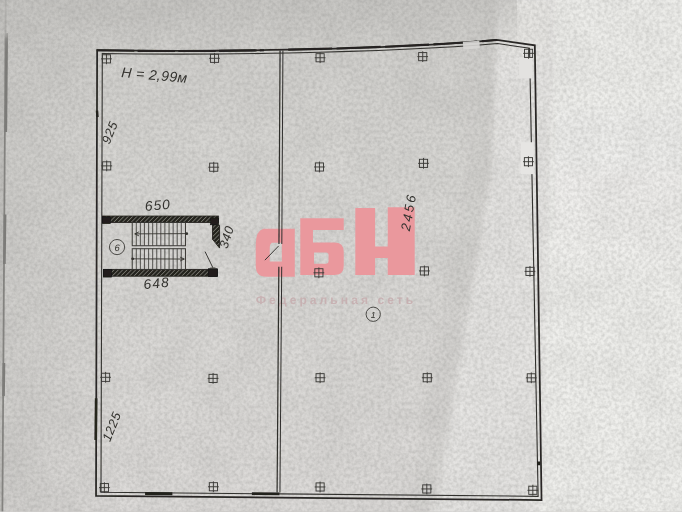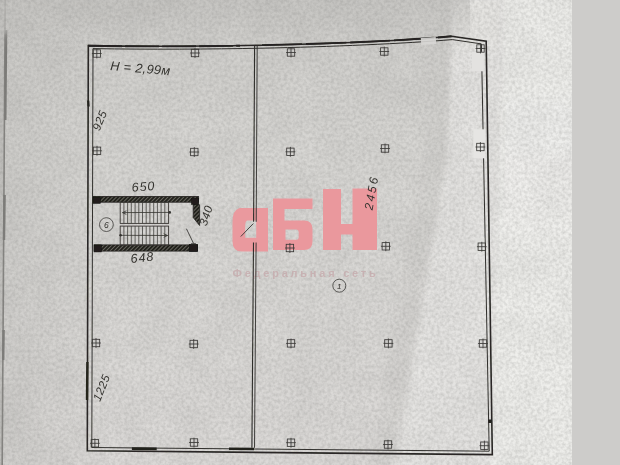--- a/index.html
+++ b/index.html
@@ -1,17 +1,17 @@
 <!DOCTYPE html>
 <html><head>
 <meta charset="utf-8">
 <style>
   html,body{margin:0;padding:0;background:#cdccca;}
   *{font-family:"Liberation Sans",sans-serif;}
-  #page{position:relative;width:572px;height:465px;overflow:hidden;}
+  #page{position:relative;width:620px;height:465px;overflow:hidden;}
 </style>
 </head>
 <body>
 <div id="page">
 <svg width="620" height="465" viewBox="0 0 620 465">
 <defs>
   <filter id="soft" x="-5%" y="-5%" width="110%" height="110%">
     <feGaussianBlur stdDeviation="0.28"></feGaussianBlur>
   </filter>
   <filter id="soft2" x="-20%" y="-20%" width="140%" height="140%">

